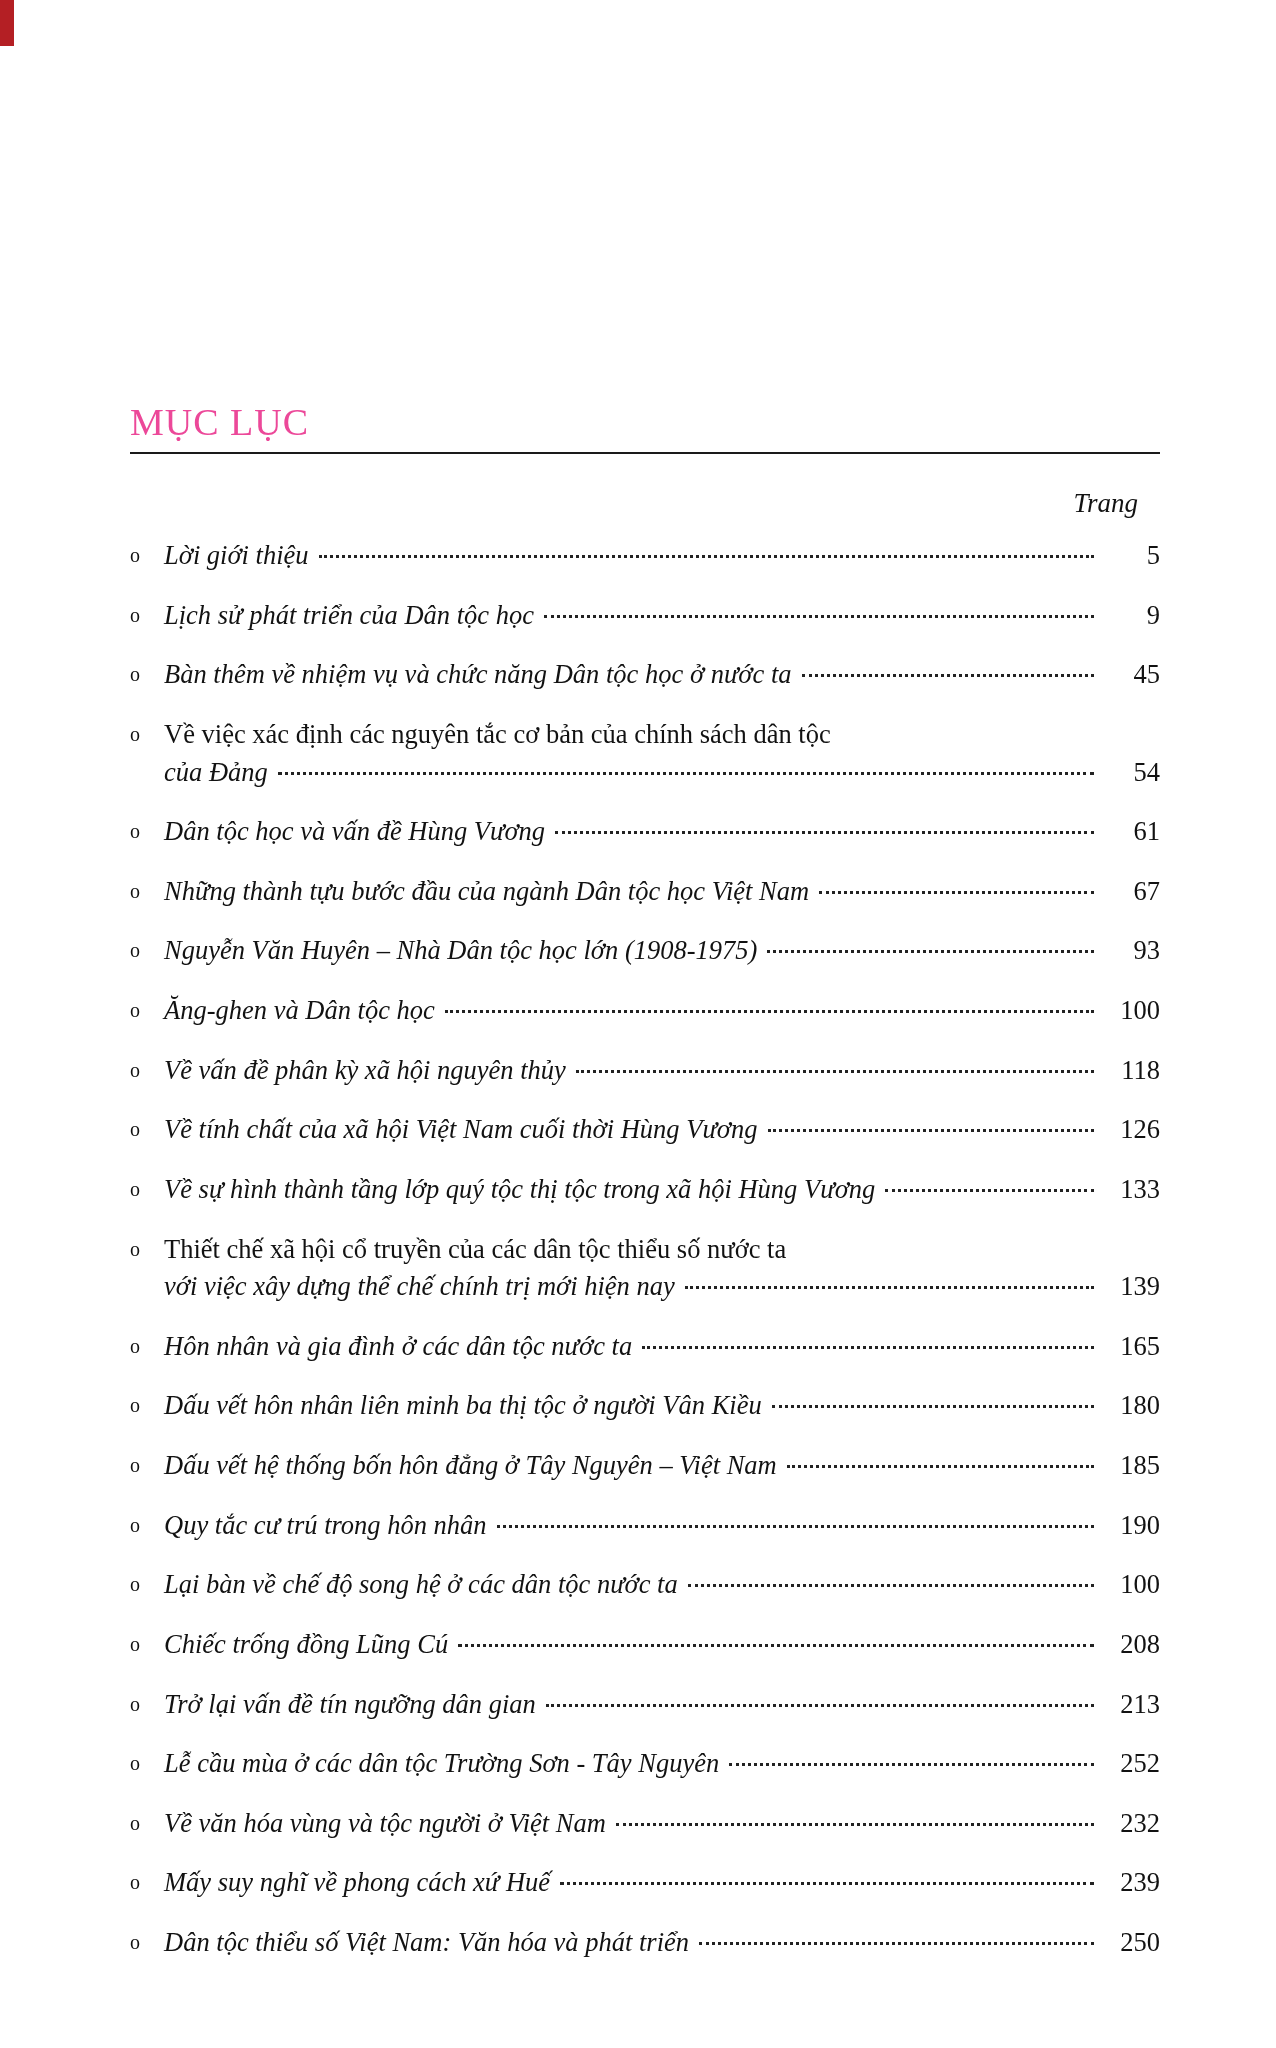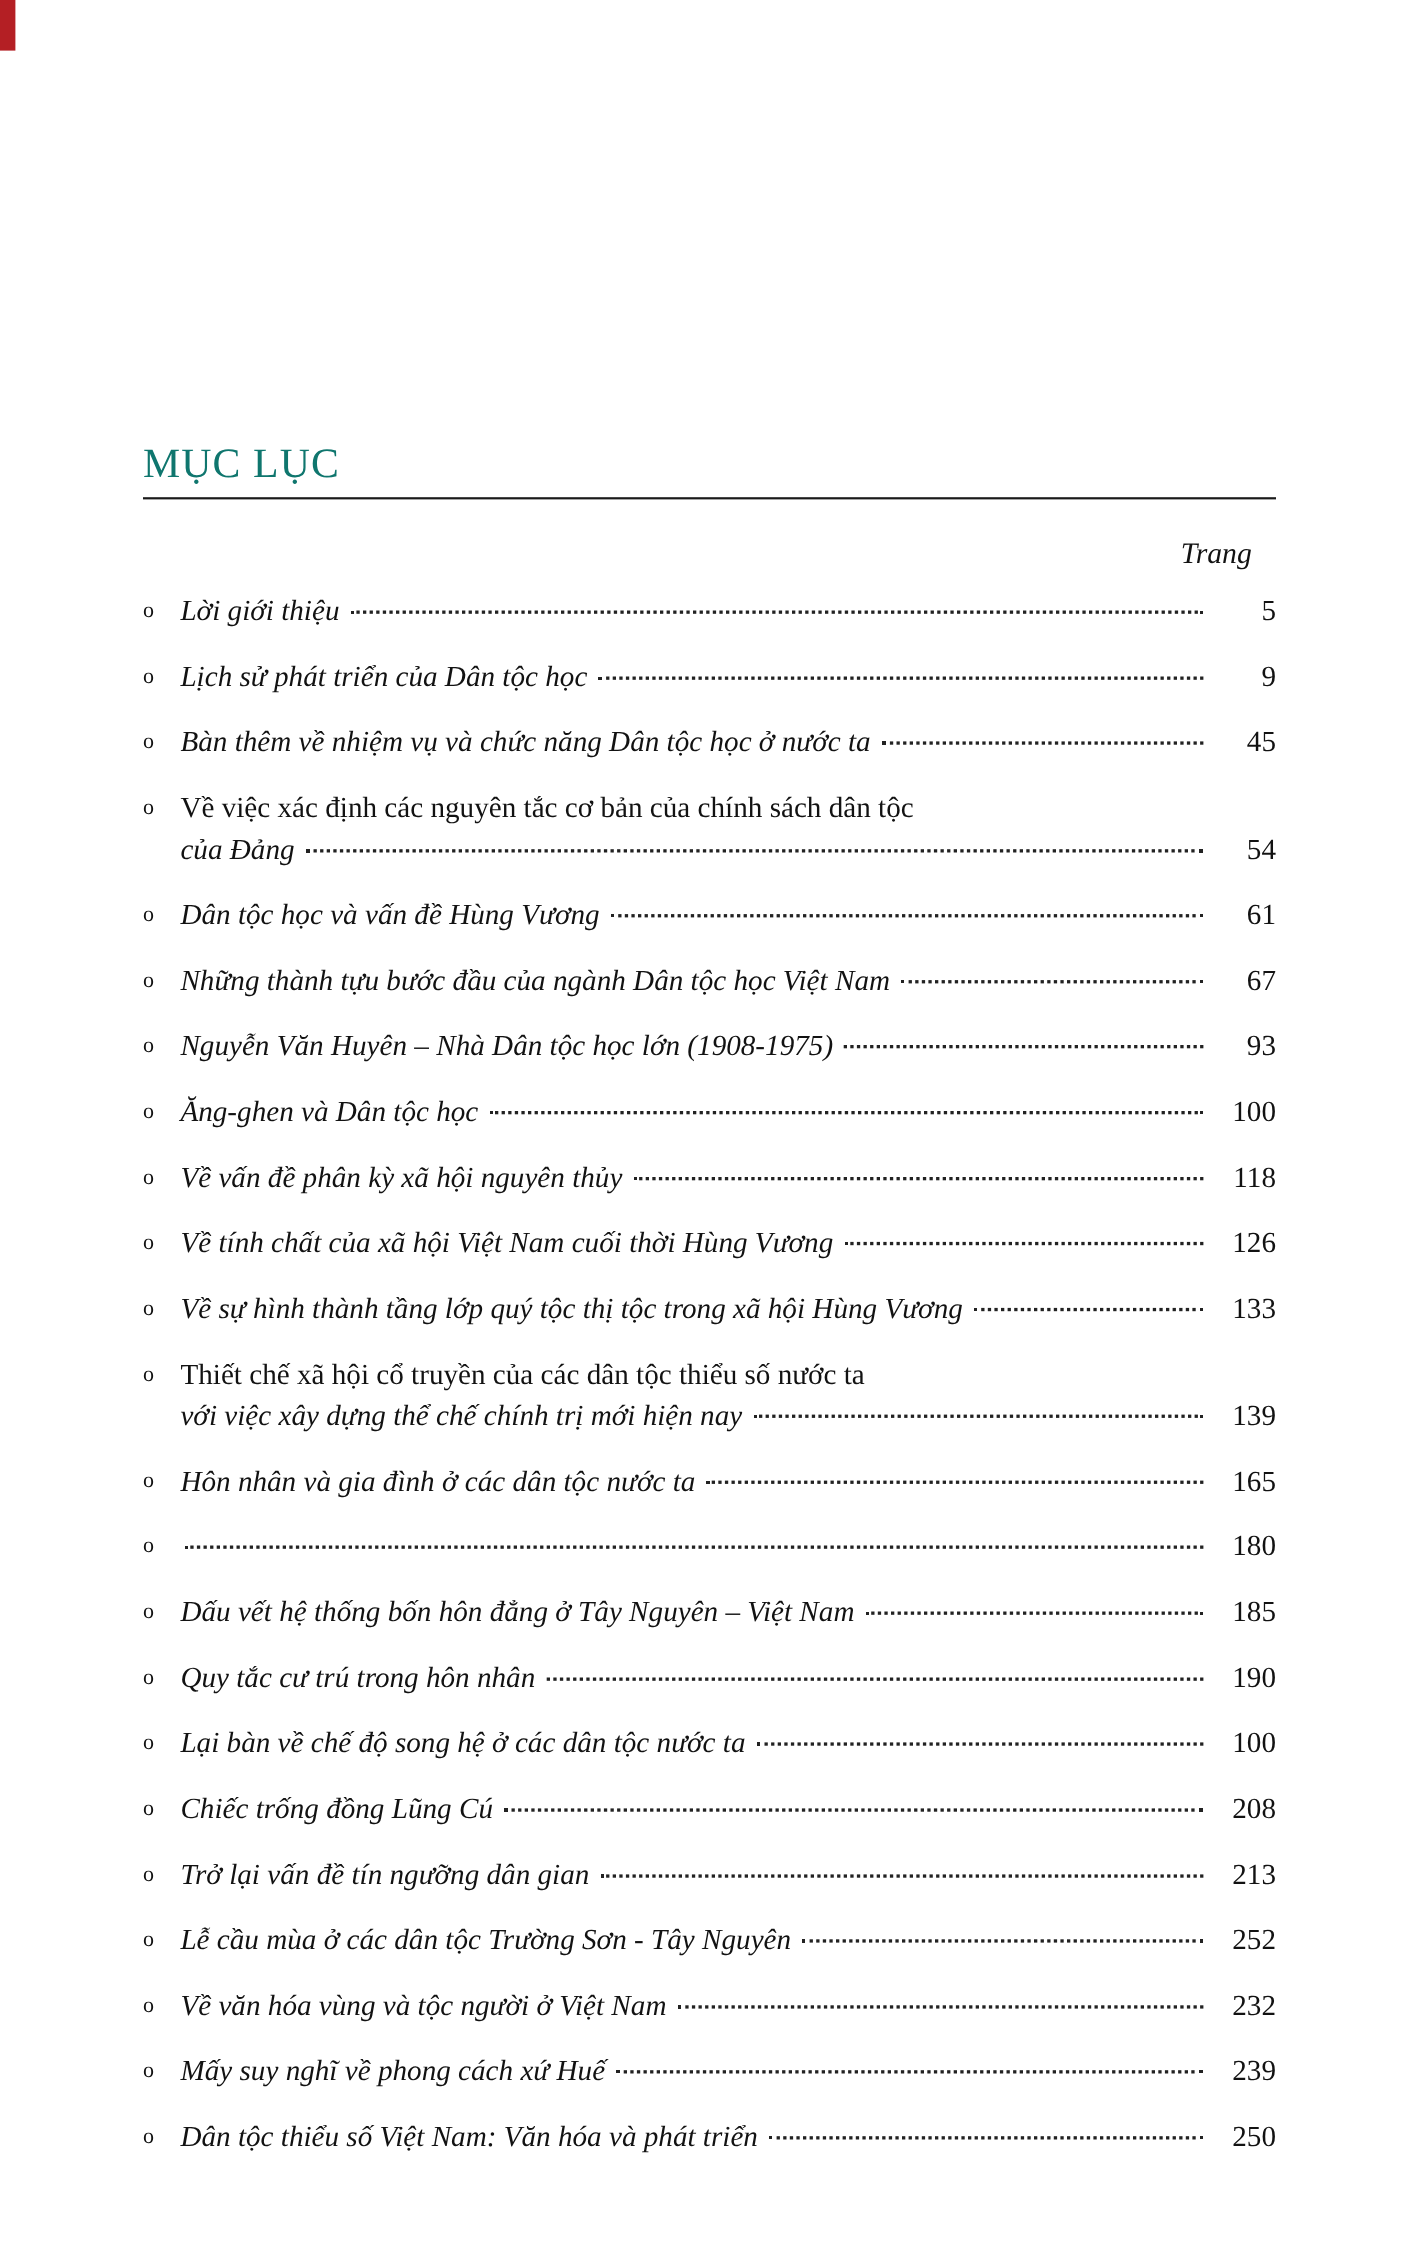--- a/index.html
+++ b/index.html
@@ -40,21 +40,21 @@
     position: absolute;
     left: 130px;
     top: 400px;
     width: 1030px;
   }
 
   .toc-title {
     font-family: "Liberation Serif", serif;
     font-size: 38px;
     letter-spacing: 1px;
-    color: #0f766e;
+    color: #ec4899;
     padding-bottom: 6px;
     margin: 0 0 2px 0;
     font-weight: 400;
   }
 
   .title-rule {
     border-bottom: 2px solid #1a1a1a;
     width: 1030px;
     margin-bottom: 34px;
   }
@@ -275,20 +275,21 @@
               <span class="entry-text">Hôn nhân và gia đình ở các dân tộc nước ta</span>
               <span class="leader"></span>
               <span class="page-num">165</span>
             </div>
           </span>
         </li>
         <li class="toc-item">
           <span class="bullet">o</span>
           <span class="entry">
             <div class="entry-line">
+              <span class="entry-text">Dấu vết hôn nhân liên minh ba thị tộc ở người Vân Kiều</span>
               <span class="leader"></span>
               <span class="page-num">180</span>
             </div>
           </span>
         </li>
         <li class="toc-item">
           <span class="bullet">o</span>
           <span class="entry">
             <div class="entry-line">
               <span class="entry-text">Dấu vết hệ thống bốn hôn đẳng ở Tây Nguyên – Việt Nam</span>

